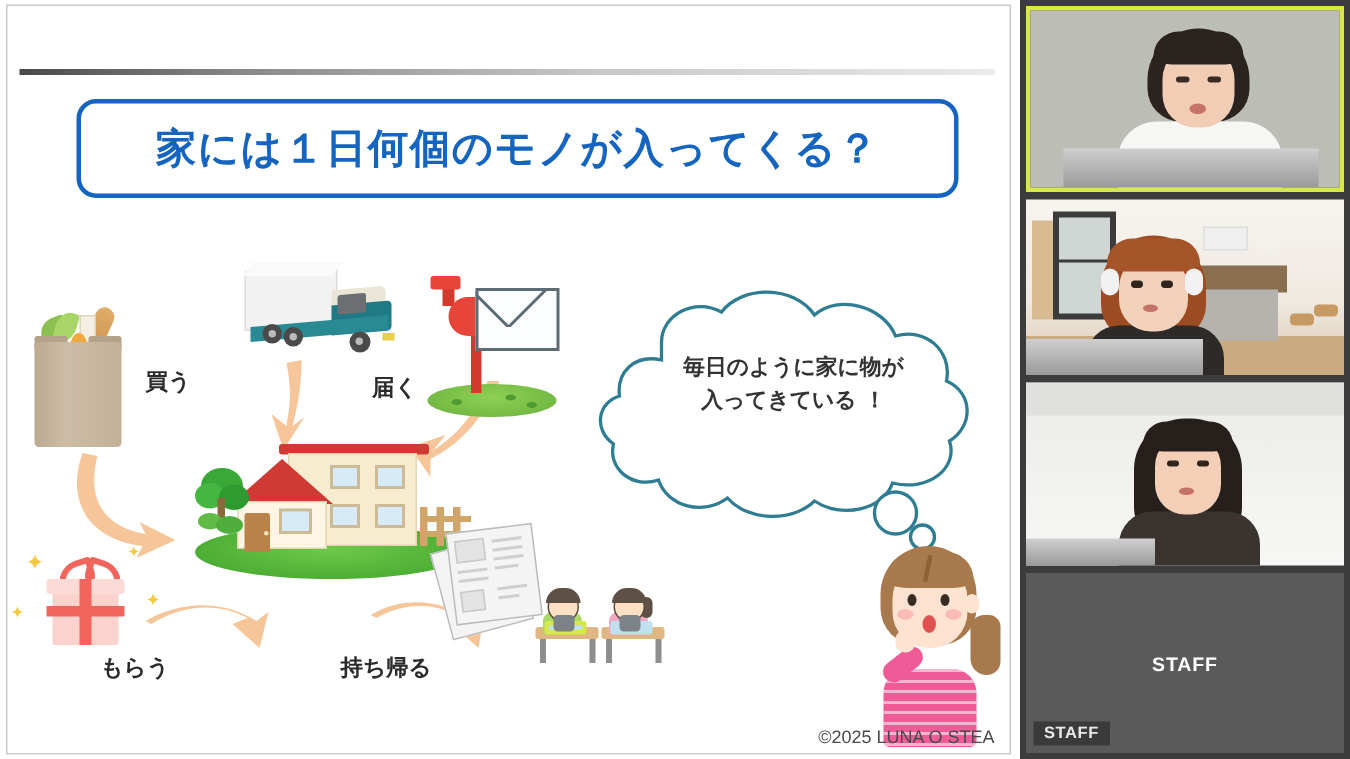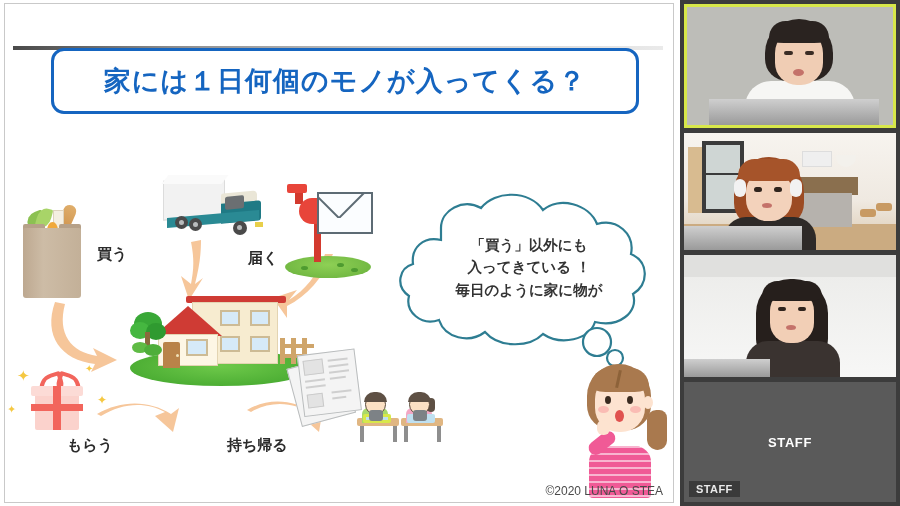--- a/index.html
+++ b/index.html
@@ -10,21 +10,21 @@
   .share{position:absolute;left:0;top:0;width:680px;height:506px;background:#ffffff;overflow:hidden;}
   .slide{position:absolute;left:4px;top:3px;width:670px;height:500px;background:#fff;
          border:1px solid #c9c9c9;box-sizing:border-box;overflow:hidden;}
 
   .slide-title{position:absolute;left:0;top:4px;width:100%;text-align:center;
                font-size:25px;font-weight:bold;color:#2b2b2b;letter-spacing:0.5px;
                font-family:"DejaVu Sans","Liberation Sans",sans-serif;}
   .title-rule{position:absolute;left:8px;top:42px;width:650px;height:4px;
               background:linear-gradient(to right,#4a4a4a 0%,#8d8d8d 25%,#c8c8c8 60%,#eaeaea 100%);}
 
-  .qbox{position:absolute;left:46px;top:44px;width:588px;height:66px;
+  .qbox{position:absolute;left:46px;top:62px;width:588px;height:66px;
         border:3px solid #1565c0;border-radius:13px;box-sizing:border-box;
         display:flex;align-items:center;justify-content:center;}
   .qbox span{font-size:27px;font-weight:bold;color:#1565c0;letter-spacing:1px;
              font-family:"DejaVu Sans","Liberation Sans",sans-serif;}
 
   
   .bubble{position:absolute;left:378px;top:172px;width:292px;height:190px;}
   .bubble svg{position:absolute;left:0;top:0;}
   .bubble-text{position:absolute;left:0;top:58px;width:292px;text-align:center;
                font-size:14.5px;font-weight:bold;line-height:1.55;color:#333;
@@ -417,23 +417,22 @@
                      C62,162 86,168 102,156 C116,172 146,172 160,158 C178,170 206,164 212,146
                      C236,152 256,136 250,118 C266,108 266,86 248,78 C252,58 234,42 214,48
                      C206,28 176,20 160,34 C146,14 112,14 98,32 C80,22 58,34 58,52 Z"></path>
           </g>
           <g fill="#ffffff" stroke="#2e7d92" stroke-width="2.2">
             <circle cx="214" cy="166" r="14"></circle>
             <circle cx="232" cy="182" r="8"></circle>
           </g>
         </svg>
         <div class="bubble-text">
-          <div>「買う」以外にも</div>
+          <div>毎日のように家に物が</div>
           <div>入ってきている ！</div>
-          <div>毎日のように家に物が</div>
         </div>
       </div>
 
       <div class="ill girl">
         <div class="hairback"></div>
         <div class="tail"></div>
         <div class="ear"></div>
         <div class="face"></div>
         <div class="bang"></div>
           <div class="part"></div>
@@ -441,21 +440,21 @@
           <div class="eye e2"></div>
         <div class="cheek c1"></div>
           <div class="cheek c2"></div>
         <div class="mouth"></div>
         <div class="shirt"></div>
           <div class="stripes"></div>
         <div class="arm"></div>
           <div class="hand"></div>
       </div>
 
-      <div class="copyright">©2020 LUNA O STEA</div>
+      <div class="copyright">©2025 LUNA O STEA</div>
     </div>
   </div>
 
   <div class="strip">
 
     <div class="tile t1 p1">
       <div class="scene p1bg"></div>
       <div class="hair"></div>
         <div class="neck"></div>
         <div class="shirt"></div>

